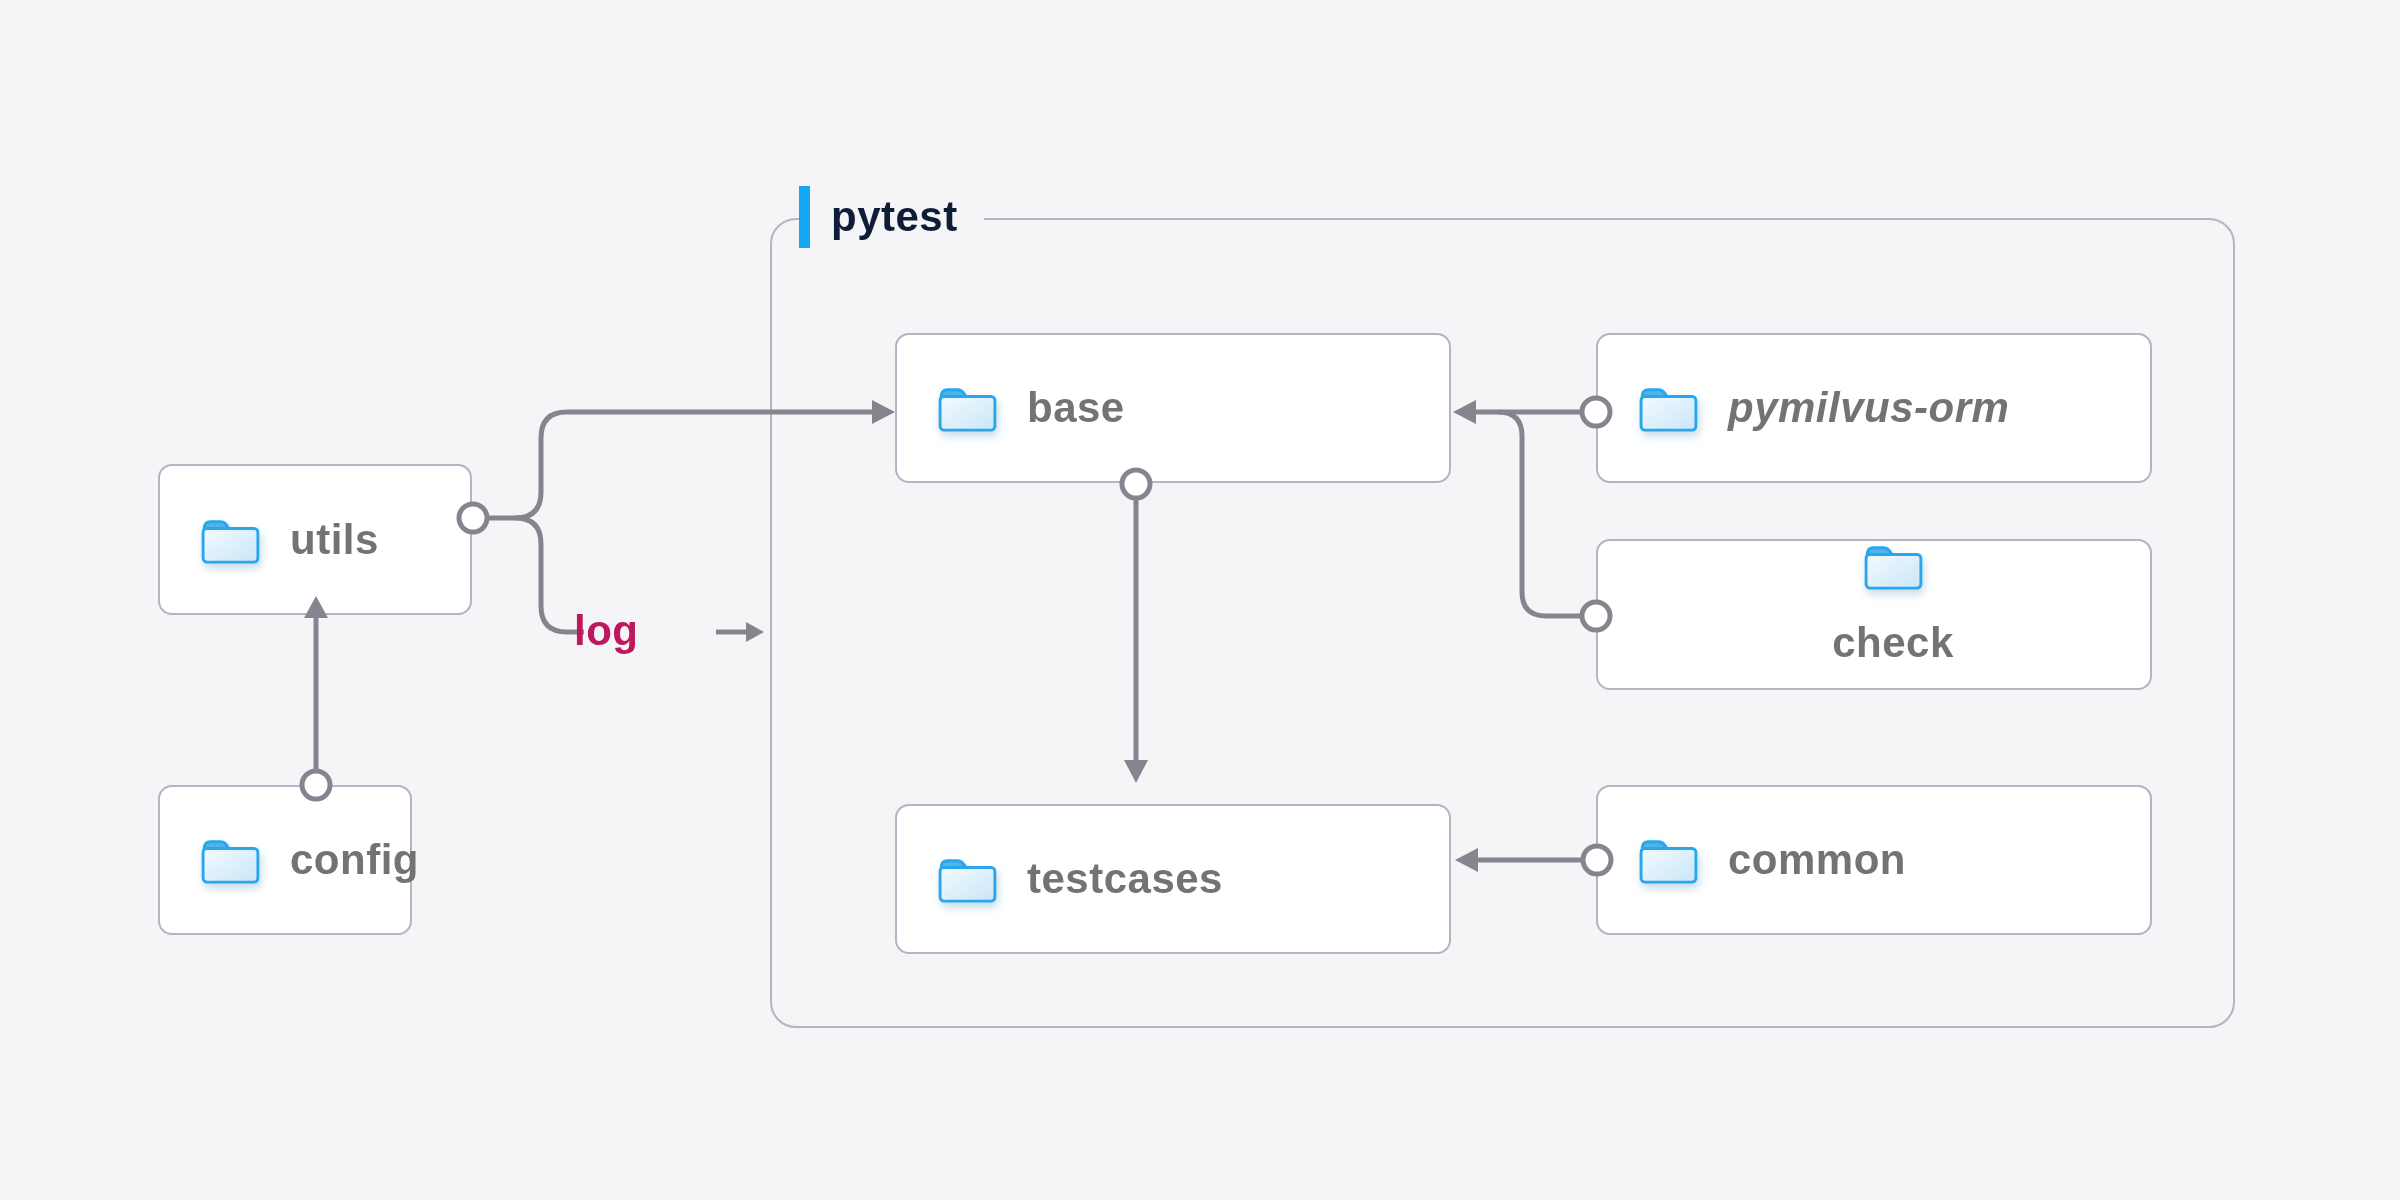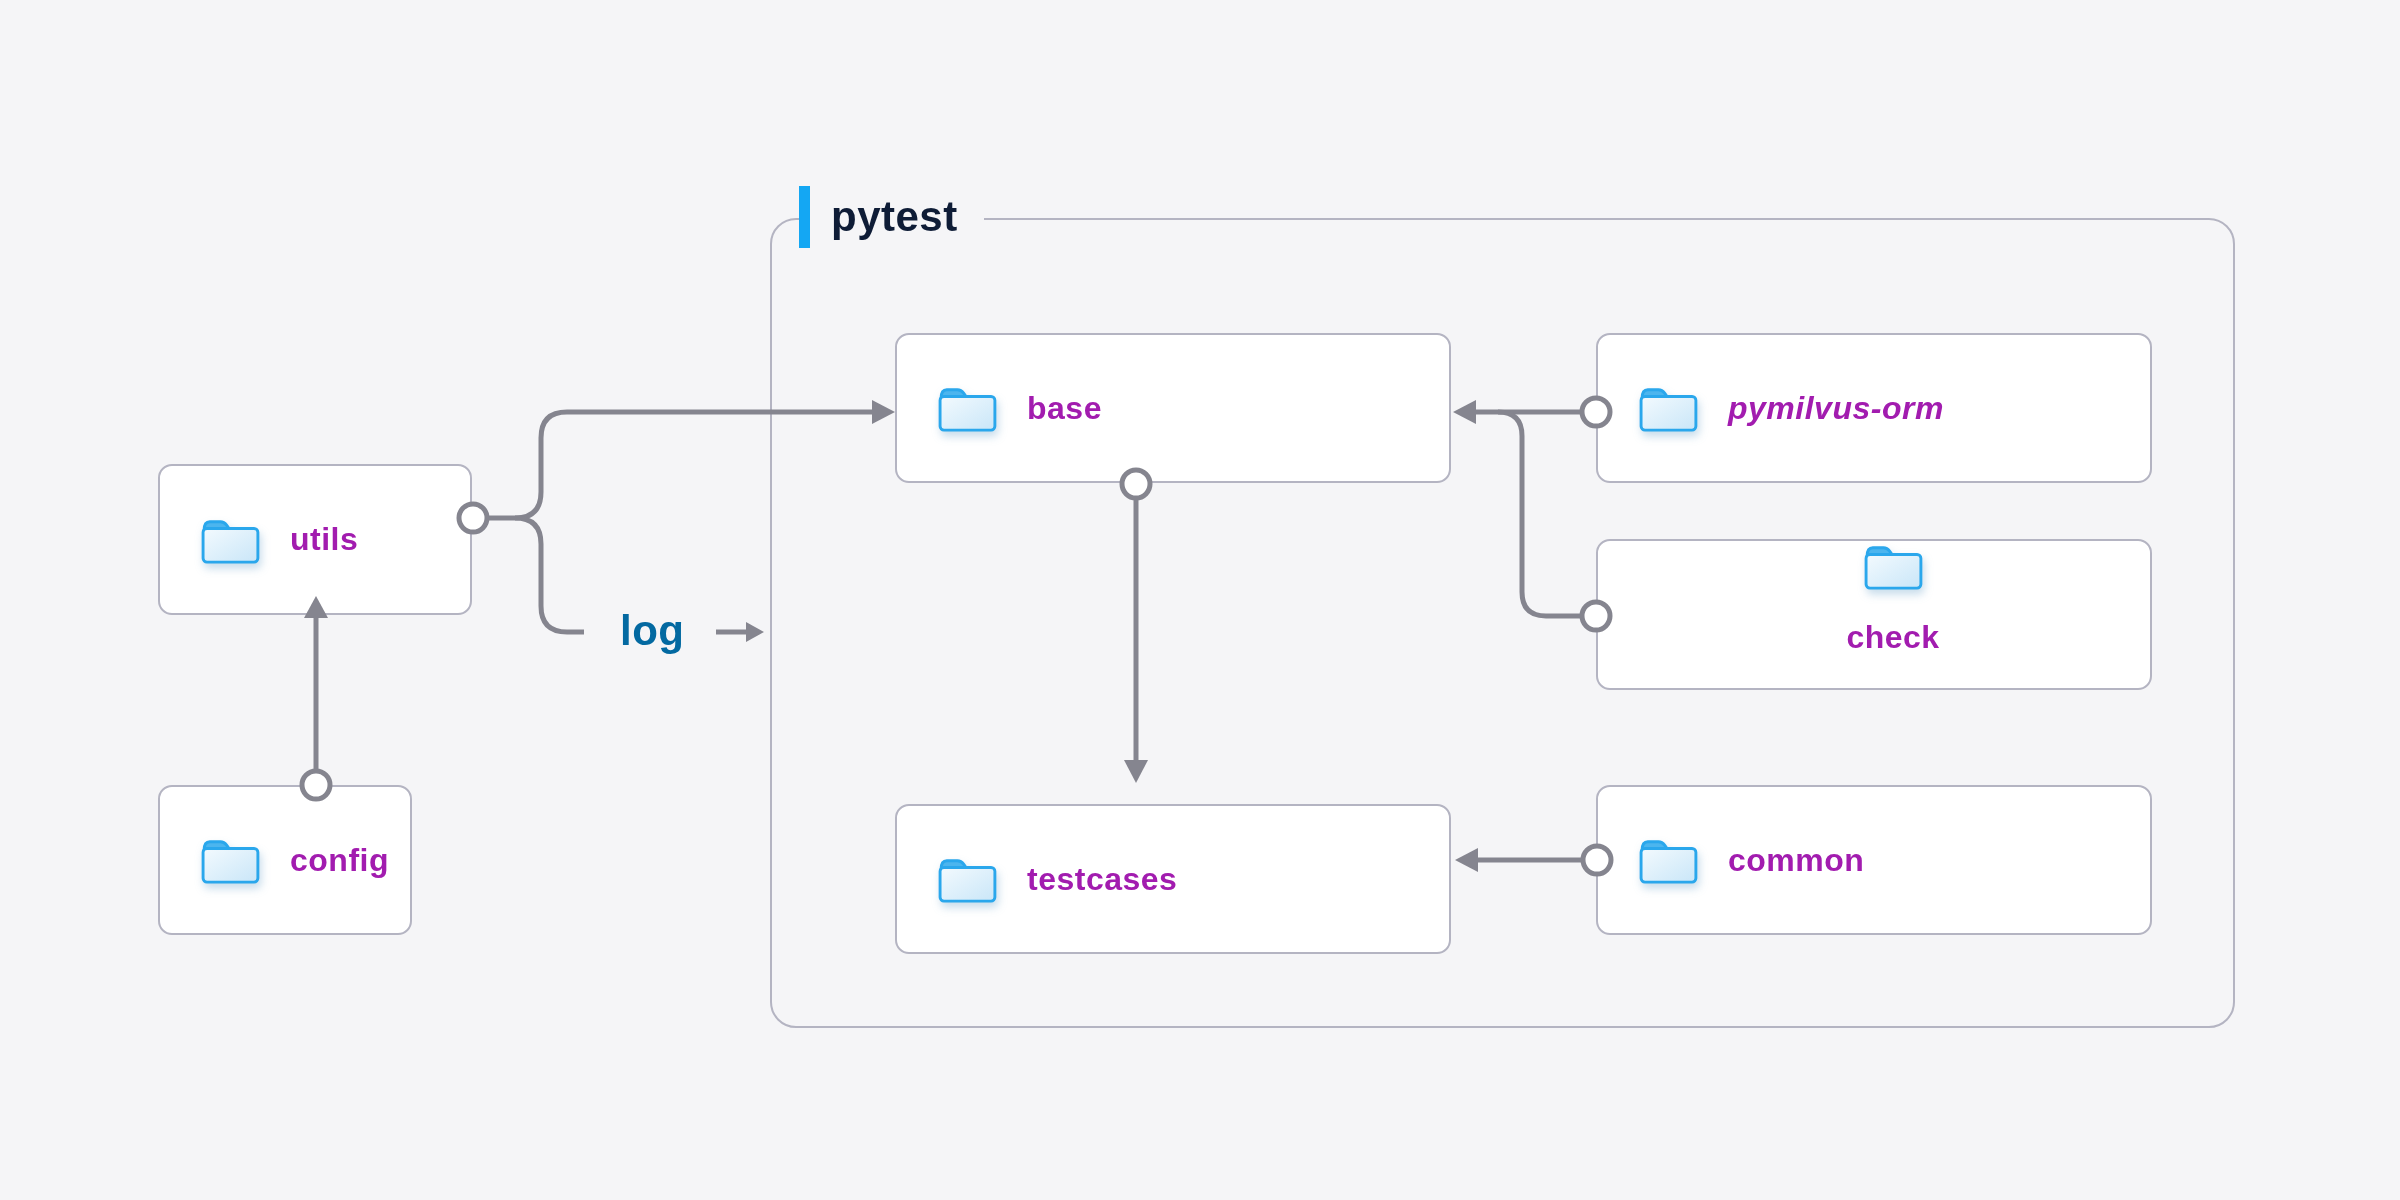--- a/index.html
+++ b/index.html
@@ -23,38 +23,38 @@
     font-size:42px;font-weight:700;color:#0e1c36;letter-spacing:.5px;
     line-height:62px;white-space:nowrap;
   }
   
   .node{
     position:absolute;background:#ffffff;border:2px solid #b4b4c2;border-radius:14px;
     box-sizing:border-box;display:flex;align-items:center;
     padding-left:38px;gap:28px;z-index:2;
   }
   .node-label{
-    font-size:32px;font-weight:700;color:#a21caf;letter-spacing:.5px;white-space:nowrap;
+    font-size:42px;font-weight:700;color:#737373;letter-spacing:.5px;white-space:nowrap;
   }
   .node-utils    {left:158px; top:464px; width:314px; height:151px;}
   .node-config   {left:158px; top:785px; width:254px; height:150px;}
   .node-base     {left:895px; top:333px; width:556px; height:150px;}
   .node-pymilvus {left:1596px;top:333px; width:556px; height:150px;font-style:italic;}
   .node-check    {left:1596px;top:539px; width:556px; height:151px;flex-direction:column;}
   .node-testcases{left:895px; top:785px; width:556px; height:150px;margin-top:19px;}
   .node-common   {left:1596px;top:785px; width:556px; height:150px;}
   .folder{width:64px;height:50px;flex:none;filter:drop-shadow(2px 5px 4px rgba(54,130,183,.28));}
   
   svg.edges{position:absolute;left:0;top:0;width:2400px;height:1200px;z-index:4;pointer-events:none;}
   .edges path{fill:none;stroke:#85858f;stroke-width:5;}
   .edges circle{fill:#ffffff;stroke:#85858f;stroke-width:5;}
   .edges polygon{fill:#85858f;stroke:none;}
   .edge-label{
-    position:absolute;left:620px;top:605px;z-index:5;
-    font-size:42px;font-weight:700;color:#0369a1;letter-spacing:.5px;line-height:52px;
+    position:absolute;left:574px;top:605px;z-index:5;
+    font-size:42px;font-weight:700;color:#be185d;letter-spacing:.5px;line-height:52px;
   }
 </style>
 </head>
 <body>
 
 <div class="stage">
 
   <svg width="0" height="0" style="position:absolute" aria-hidden="true">
     <defs>
       <linearGradient id="fgrad" x1="0" y1="0" x2="1" y2="1">

